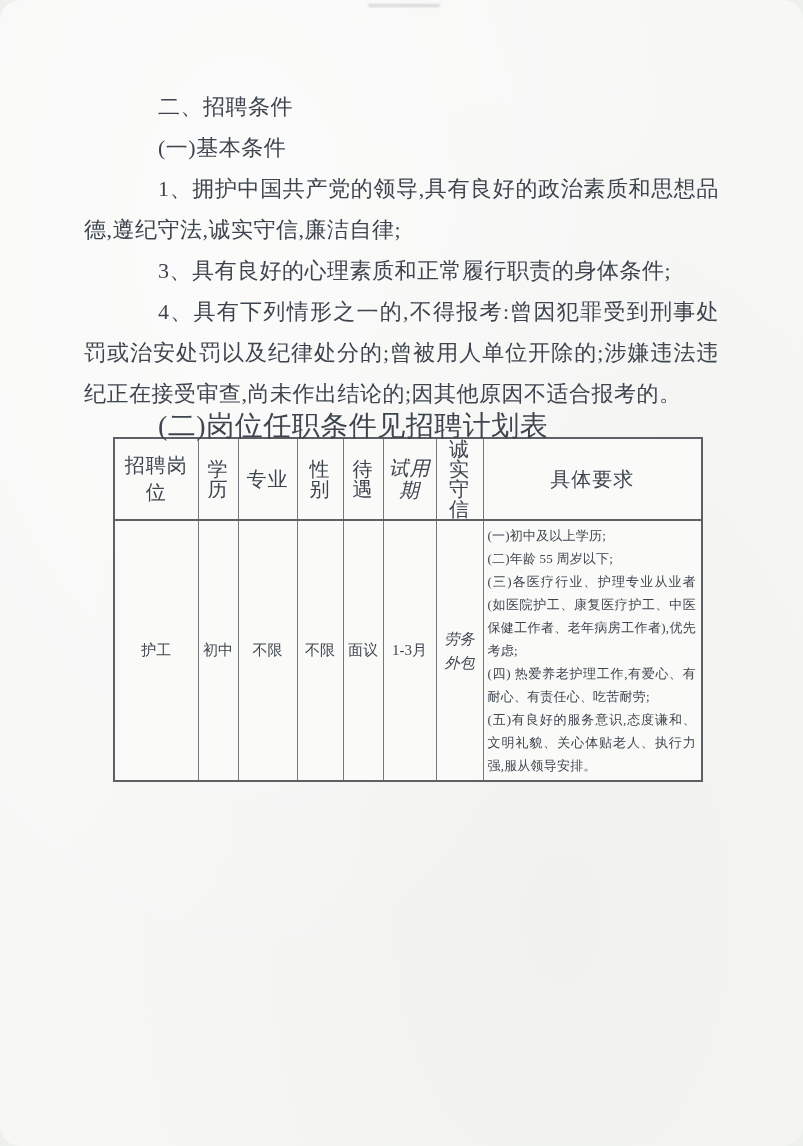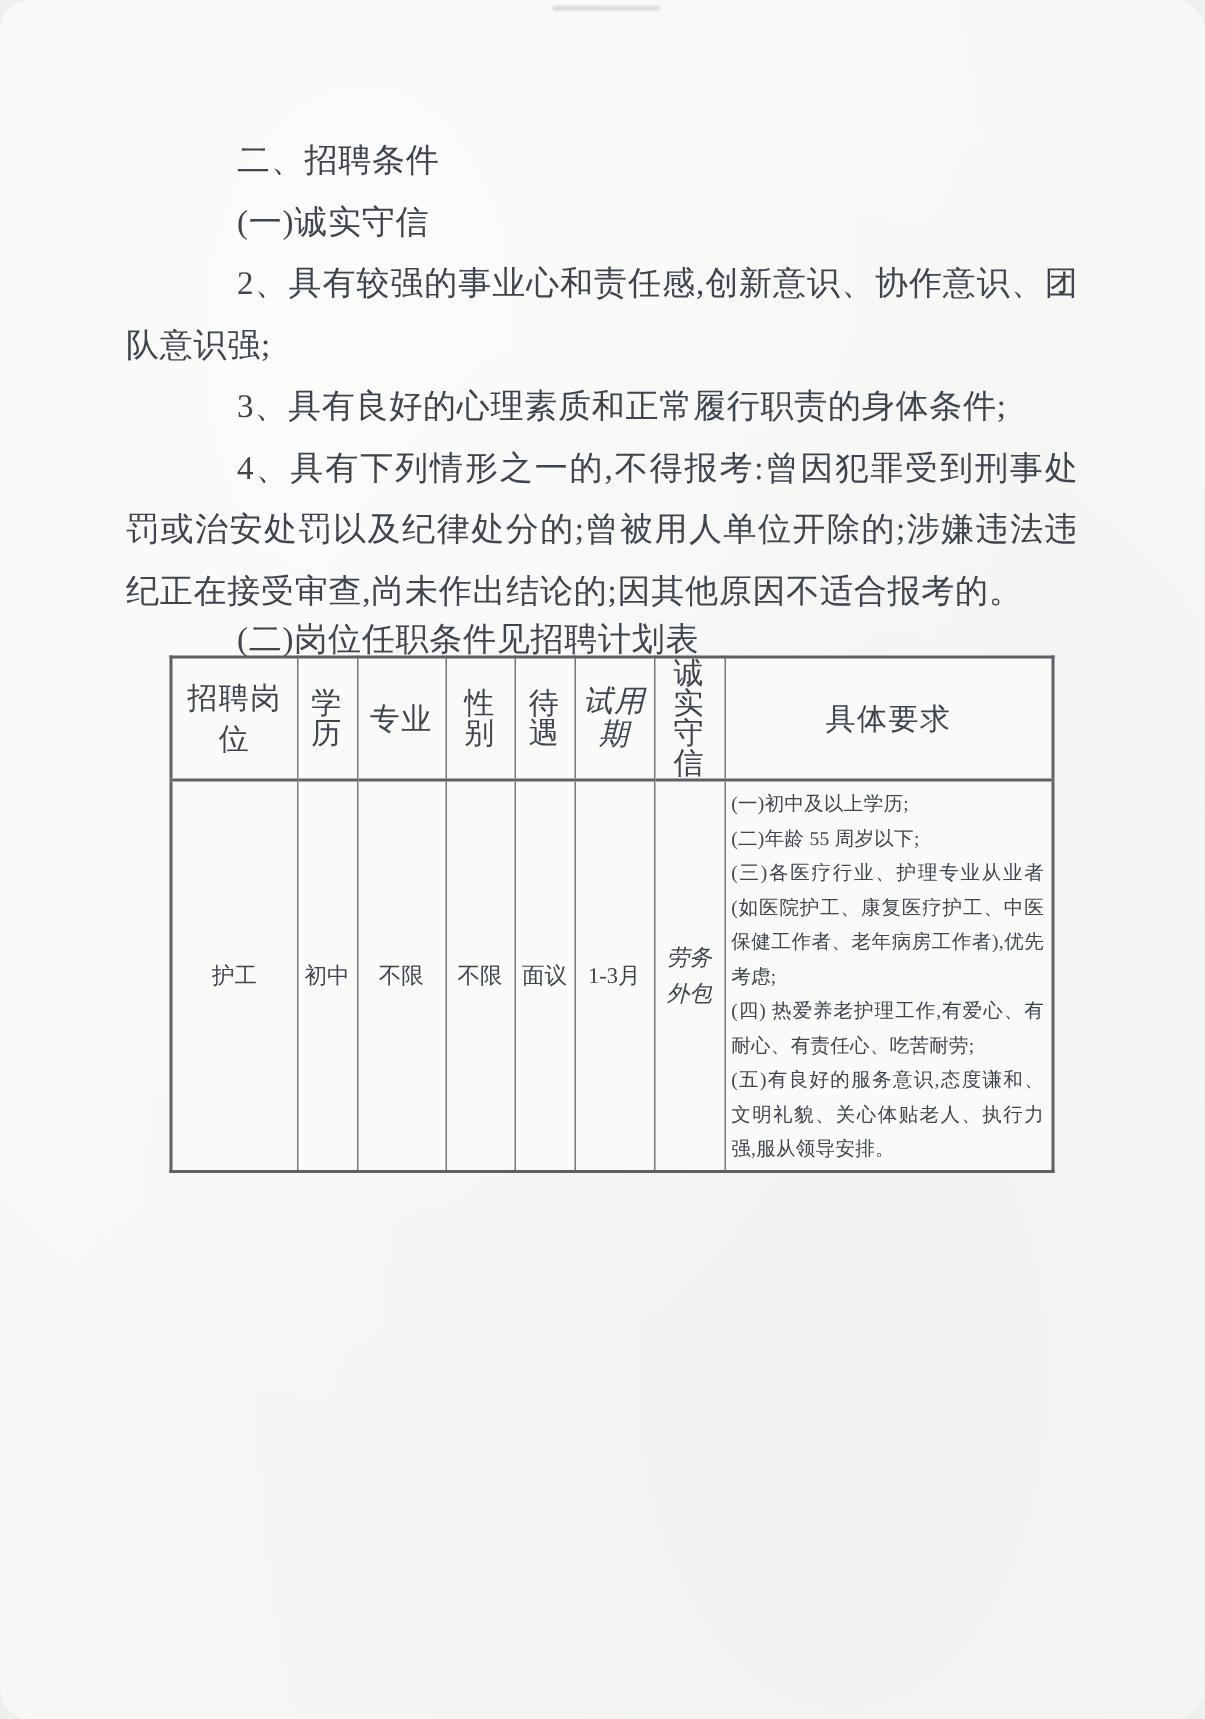--- a/index.html
+++ b/index.html
@@ -36,21 +36,21 @@
   p.para {
     margin: 0;
     font-size: 22px;
     line-height: 41px;
     text-align: justify;
     text-indent: 74px;
     letter-spacing: 0.5px;
   }
   p.table-caption {
     margin: 0;
-    font-size: 22px;
+    font-size: 28px;
     line-height: 23px;
     text-indent: 74px;
     letter-spacing: 0.5px;
     white-space: nowrap;
   }
   table.plan-table {
     border-collapse: collapse;
     table-layout: fixed;
     margin-left: 29px; 
     margin-top: 0px;
@@ -114,22 +114,22 @@
   }
 </style>
 </head>
 <body>
 
 <div class="page">
   <div class="scan-smudge"></div>
 
   <div class="content">
     <p class="para">二、招聘条件</p>
-    <p class="para">(一)诚实守信</p>
-    <p class="para">2、具有较强的事业心和责任感,创新意识、协作意识、团队意识强;</p>
+    <p class="para">(一)基本条件</p>
+    <p class="para">1、拥护中国共产党的领导,具有良好的政治素质和思想品德,遵纪守法,诚实守信,廉洁自律;</p>
     <p class="para">3、具有良好的心理素质和正常履行职责的身体条件;</p>
     <p class="para">4、具有下列情形之一的,不得报考:曾因犯罪受到刑事处罚或治安处罚以及纪律处分的;曾被用人单位开除的;涉嫌违法违纪正在接受审查,尚未作出结论的;因其他原因不适合报考的。</p>
     <p class="table-caption">(二)岗位任职条件见招聘计划表</p>
 
     <table class="plan-table">
       <colgroup>
         <col style="width:84px">
         <col style="width:40px">
         <col style="width:59px">
         <col style="width:46px">

